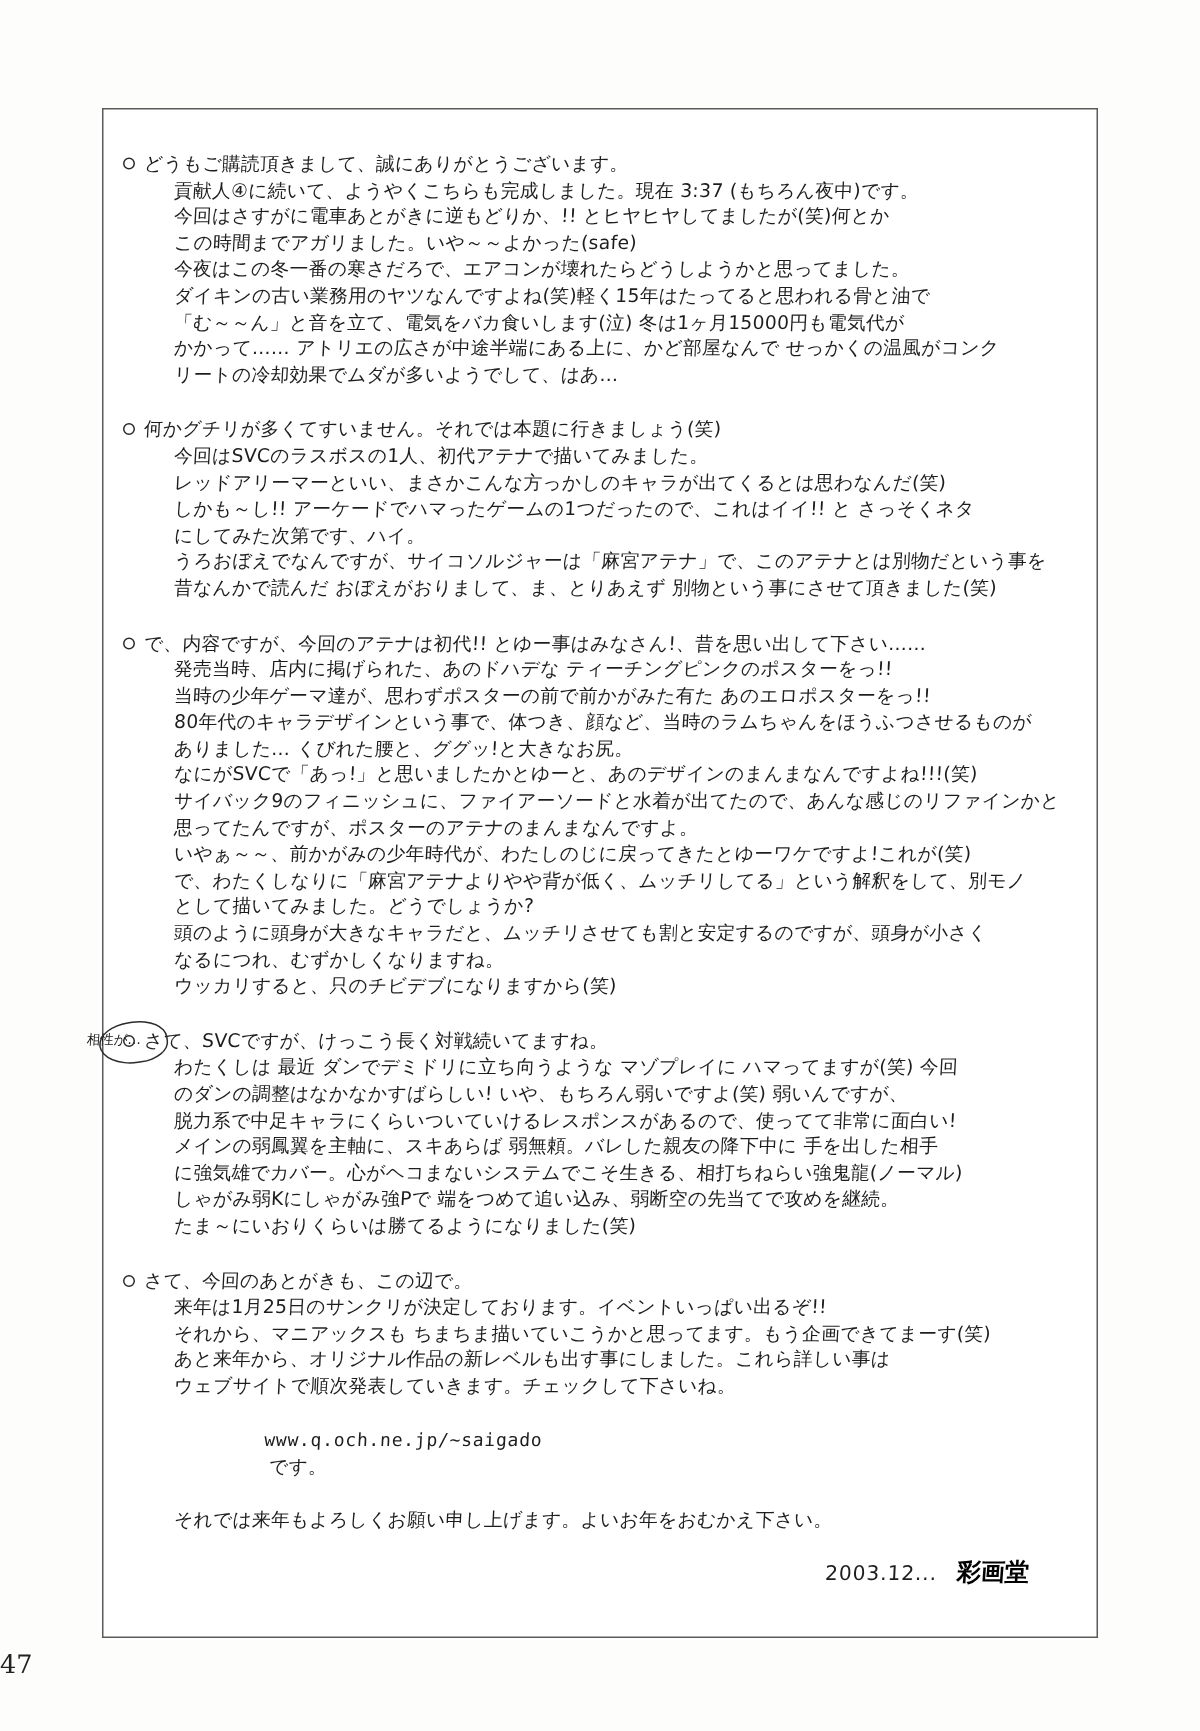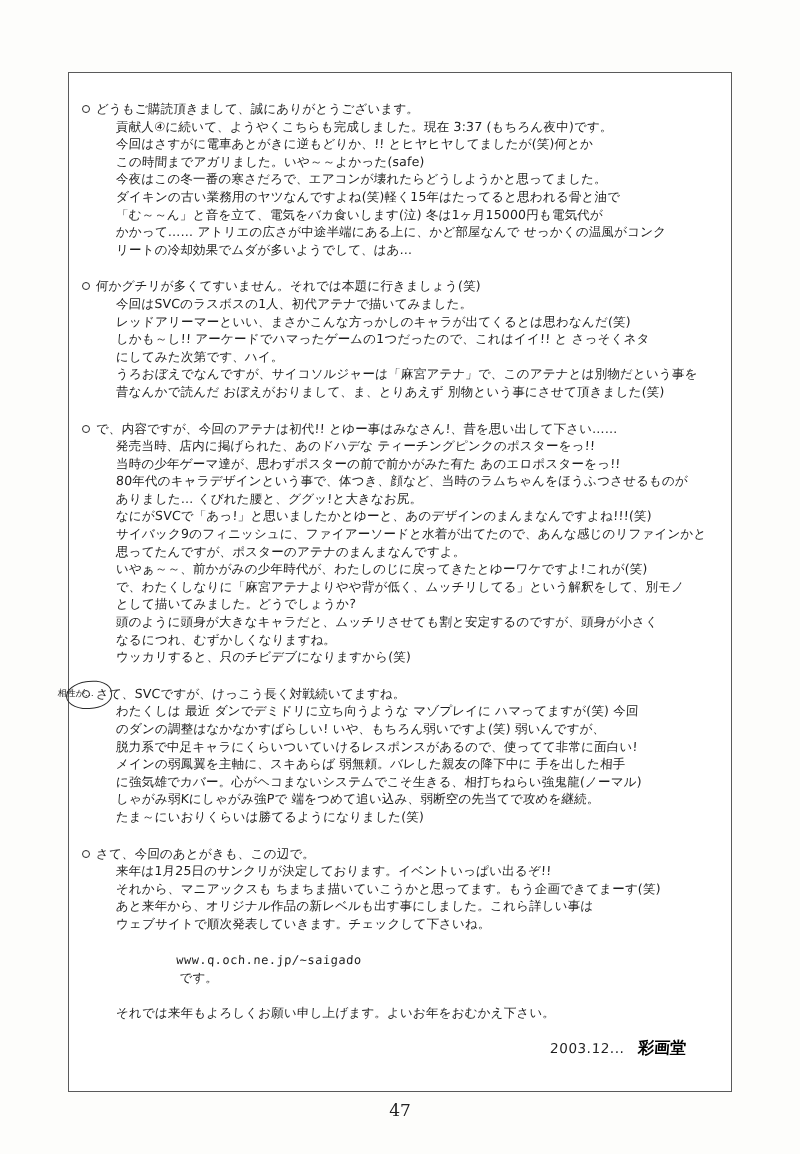--- a/index.html
+++ b/index.html
@@ -66,21 +66,20 @@
     transform-origin: left center;
   }
   .indent1 { padding-left: 20px; }
   .indent2 { padding-left: 38px; }
 
   .pagenum {
     position: absolute;
     left: 0;
     right: 0;
     top: 1100px;
-    text-align: center;
     font-family: "DejaVu Serif", serif;
     font-size: 17px;
     color: #222;
   }
   .sign {
     text-align: right;
     padding-right: 30px;
     margin-top: 16px;
   }
   .sign .line {

